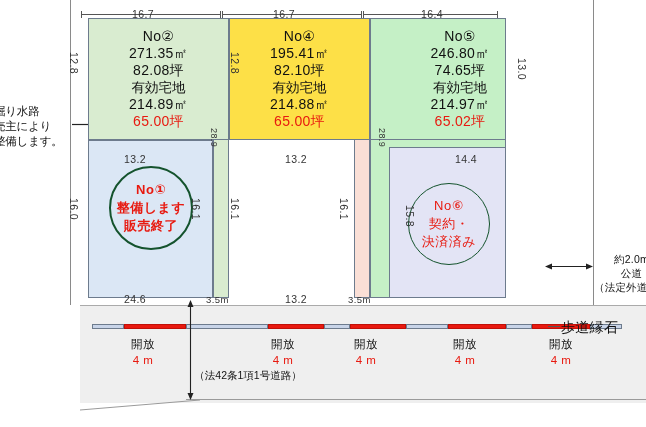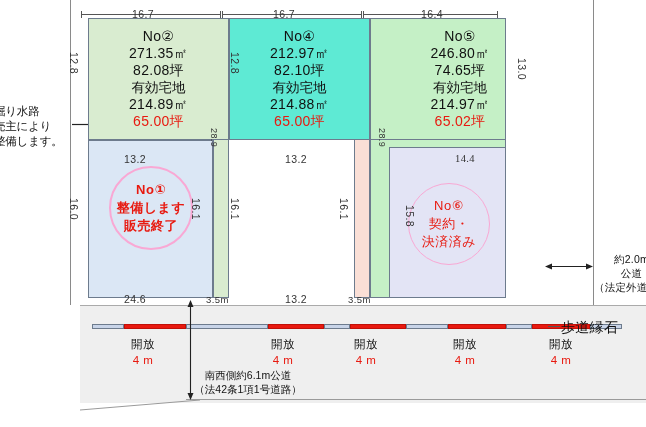--- a/index.html
+++ b/index.html
@@ -44,30 +44,30 @@
     justify-content: center;
   }
   .plot .ttl { font-size: 14px; color: #111; line-height: 17px; letter-spacing: 0.3px;}
   .plot .ln  { font-size: 14px; color: #111; line-height: 17px; letter-spacing: 0.3px;}
   .plot .ln.red { color: #e8190f; }
   .plot .sub { font-size: 13.5px; color: #111; line-height: 17px; }
 
   
   .c-green  { background: #d9ecd0; }
   .c-green2 { background: #c5f0c6; }
-  .c-pink   { background: #5eead4; }
+  .c-pink   { background: #fde047; }
   .c-blue   { background: #dbe7f5; }
   .c-cream  { background: #fbeec6; }
   .c-lav    { background: #e3e4f5; }
   .c-peach  { background: #fadfd6; }
 
   
   .circ {
     position: absolute;
-    border: 2px solid #f9a8d4;
+    border: 2px solid #14532d;
     border-radius: 50%;
     display: flex;
     flex-direction: column;
     align-items: center;
     justify-content: center;
     color: #e8190f;
     font-size: 13px;
     line-height: 18px;
     font-weight: bold;
     letter-spacing: 0.5px;
@@ -172,21 +172,21 @@
       <div class="ttl">No②</div>
       <div class="ln">271.35㎡</div>
       <div class="ln">82.08坪</div>
       <div class="sub">有効宅地</div>
       <div class="ln">214.89㎡</div>
       <div class="ln red">65.00坪</div>
     </div>
 
     <div class="plot c-pink" style="left:141px; top:0px; width:141px; height:122px;">
       <div class="ttl">No④</div>
-      <div class="ln">212.97㎡</div>
+      <div class="ln">195.41㎡</div>
       <div class="ln">82.10坪</div>
       <div class="sub">有効宅地</div>
       <div class="ln">214.88㎡</div>
       <div class="ln red">65.00坪</div>
     </div>
 
     <div class="plot c-green2" style="left:282px; top:0px; width:136px; height:122px;padding-left:44px;">
       <div class="ttl">No⑤</div>
       <div class="ln">246.80㎡</div>
       <div class="ln">74.65坪</div>
@@ -229,21 +229,21 @@
   <div class="abs vdim" style="left:338px; top:198px;">16.1</div>
   <div class="abs vdim" style="left:404px; top:205px;">15.8</div>
 
   <div class="abs vdim sm" style="left:209px; top:128px;">28.9</div>
   <div class="abs vdim sm" style="left:377px; top:128px;">28.9</div>
 
   <div class="abs dim" style="left:124px; top:146px;">13.2</div>
   <div class="abs dim" style="left:124px; top:286px;">24.6</div>
   <div class="abs dim" style="left:285px; top:146px;">13.2</div>
   <div class="abs dim" style="left:285px; top:286px;">13.2</div>
-  <div class="abs dim" style="left:455px; top:146px;font-family:Liberation Serif, serif;">14.4</div>
+  <div class="abs dim" style="left:455px; top:146px;">14.4</div>
 
   <div class="abs dim sm" style="left:206px; top:287px;">3.5m</div>
   <div class="abs dim sm" style="left:348px; top:287px;">3.5m</div>
   <div class="abs dim sm" style="left:396px; top:300px;">2.0m</div>
 
   <div class="abs" id="road">
 
     <div class="abs" style="left:12px; top:18px; width:463px; height:5px;">
       <div class="curb-seg blue" style="left:0px;   width:32px;"></div>
       <div class="curb-seg red" style="left:32px;  width:62px;"></div>
@@ -279,21 +279,20 @@
     </div>
     <div class="abs open-lbl" style="left:446px; top:30px; width:70px;">
       <div>開放</div>
       <div class="m">4 m</div>
     </div>
 
     <div class="abs" style="left:468px; top:20px; width:12px; height:1px; background:#555;"></div>
     <div class="abs" style="left:481px; top:13px; font-size:14px; color:#111; letter-spacing:0.3px; white-space:nowrap;">歩道縁石</div>
 
     <div class="abs" style="left:78px; top:62px; width:180px; text-align:center; font-size:10.5px; line-height:14px; color:#111; white-space:nowrap;">
-      <div>南西側約6.1m公道</div>
       <div>（法42条1項1号道路）</div>
     </div>
 
     <svg class="abs" style="left:0px; top:88px; width:120px; height:18px;" viewBox="0 0 120 18">
       <line x1="0" y1="16" x2="120" y2="6" stroke="#9a9a9a" stroke-width="1"></line>
     </svg>
     <div class="abs" style="left:106px; top:93px; width:540px; height:1px; background:#9a9a9a;"></div>
   </div>
 
   <svg class="abs" id="road-width-arrow" viewBox="0 0 9 100">

